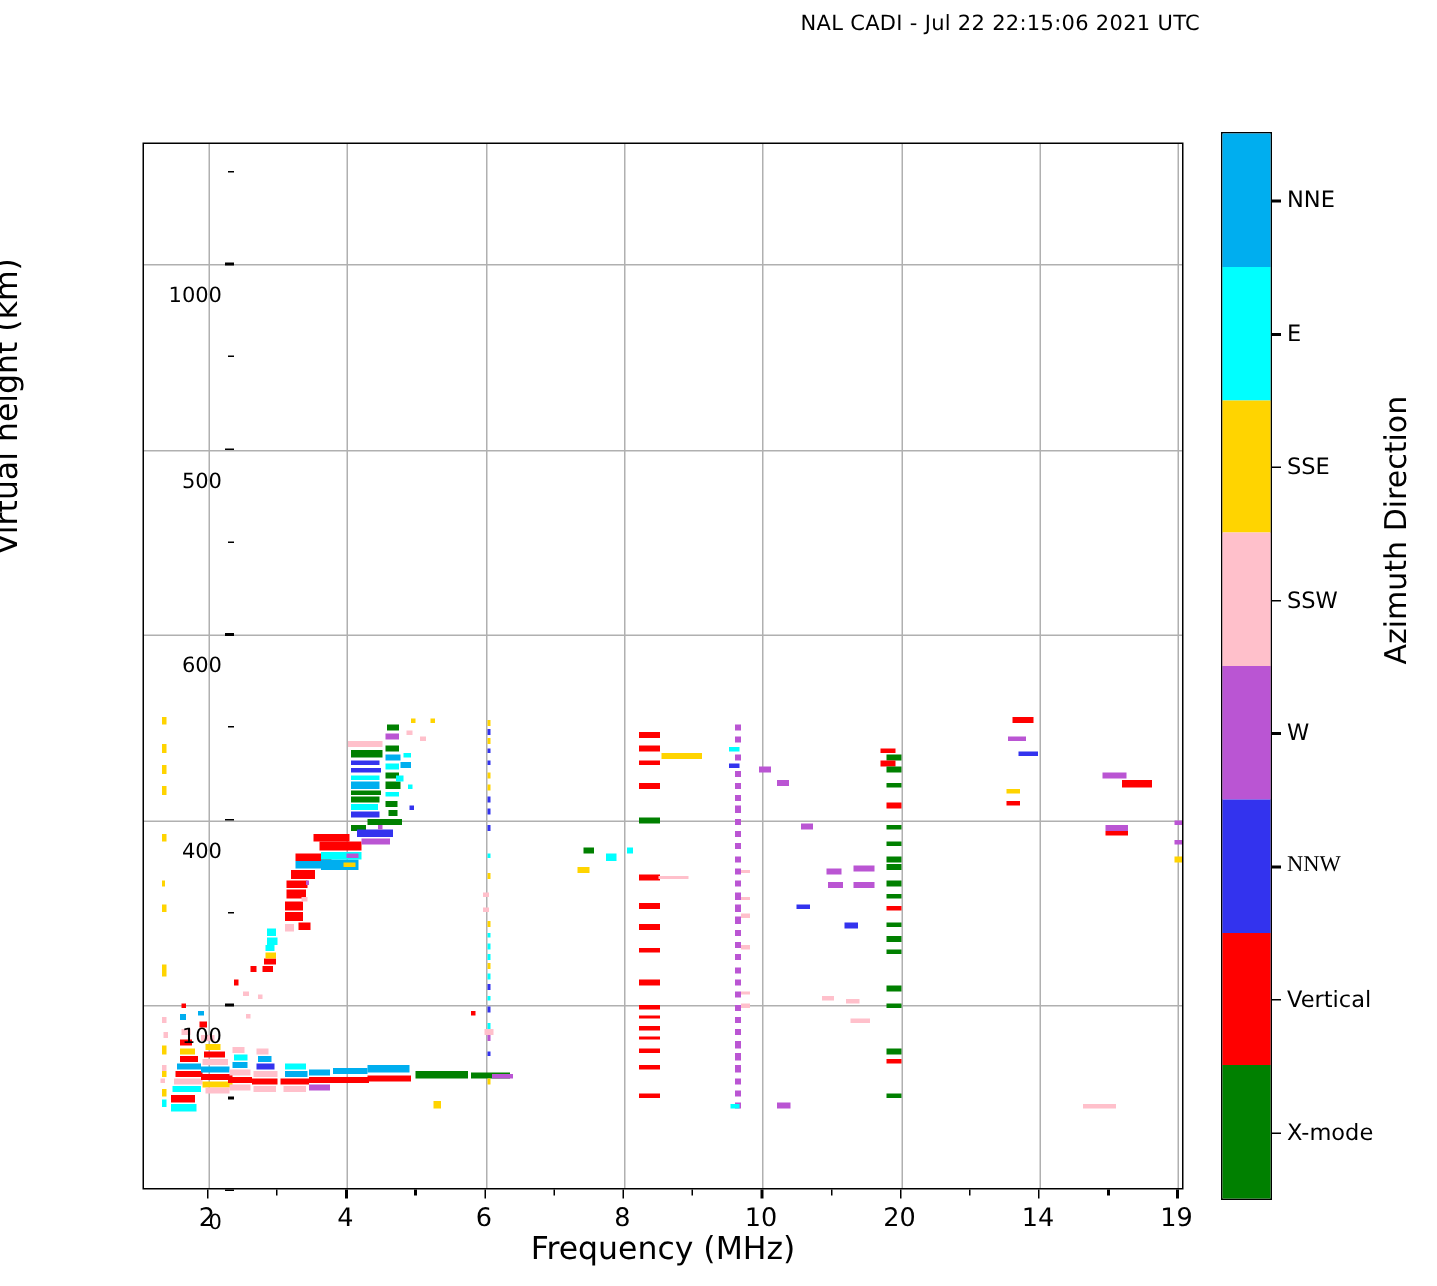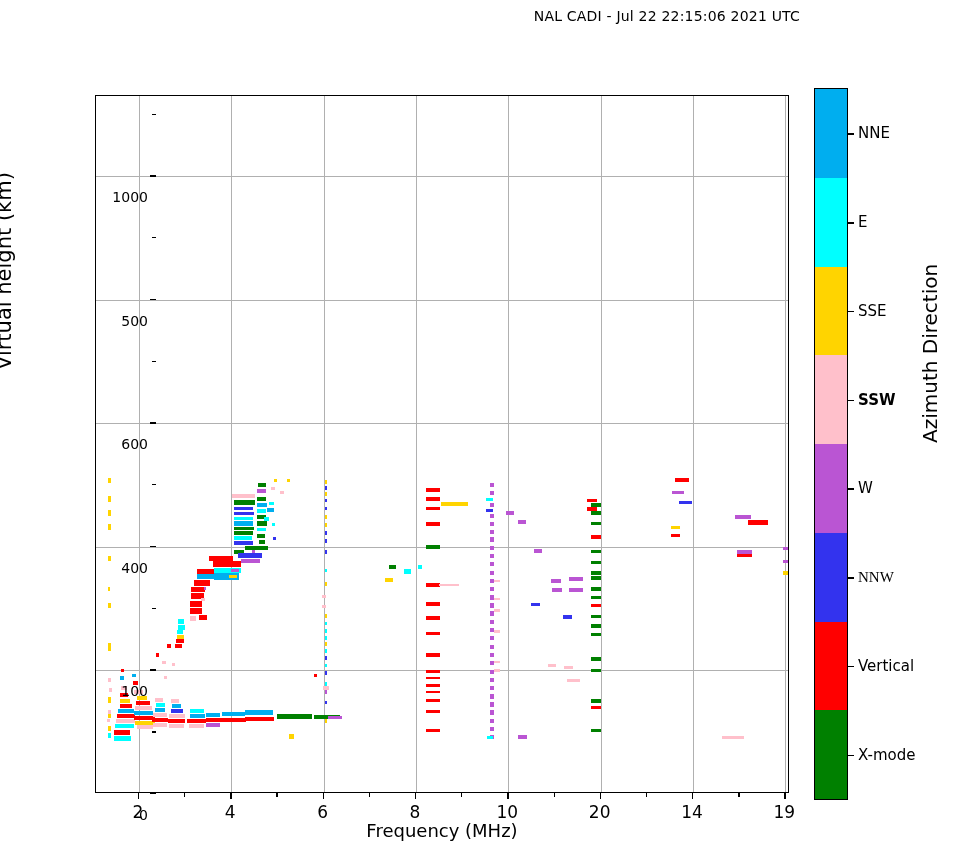--- a/index.html
+++ b/index.html
@@ -27,21 +27,21 @@
                text-align:right;white-space:nowrap;margin-top:25px;}
 
   .xtick{position:absolute;top:0;width:1px;}
   .xtick-line{position:absolute;left:0;top:0;width:1.4px;height:6px;background:#000;}
   .xtick-label{position:absolute;top:9px;left:-20px;width:40px;text-align:center;
                font-size:17px;}
 
   #ylabel{position:absolute;left:-8px;top:370px;font-size:21px;
           transform:rotate(-90deg);transform-origin:left top;white-space:nowrap;}
   #xlabel{position:absolute;left:95px;top:820px;width:694px;text-align:center;
-          font-size:18px;}
+          font-size:21px;}
 
   
   #cbar{position:absolute;left:814px;top:88px;width:32px;height:710px;
         border:1.2px solid #000;box-sizing:content-box;}
   .cbar-seg{position:absolute;left:0;width:32px;}
   .cbar-tick{position:absolute;left:33px;width:6px;height:1.4px;background:#000;}
   .cbar-label{position:absolute;left:43px;font-size:15px;white-space:nowrap;
               transform:translateY(-50%);}
   #cbar-title{position:absolute;left:918px;top:443px;font-size:20px;
               transform:rotate(-90deg);transform-origin:left top;white-space:nowrap;}
@@ -444,21 +444,21 @@
     <div class="cbar-tick" style="top: 44.375px;"></div>
     <div class="cbar-label" style="top: 44.375px;">NNE</div>
     <div class="cbar-seg" style="top: 88.75px; height: 88.75px; background: rgb(0, 255, 255);"></div>
     <div class="cbar-tick" style="top: 133.125px;"></div>
     <div class="cbar-label" style="top: 133.125px;">E</div>
     <div class="cbar-seg" style="top: 177.5px; height: 88.75px; background: rgb(255, 212, 0);"></div>
     <div class="cbar-tick" style="top: 221.875px;"></div>
     <div class="cbar-label" style="top: 221.875px;">SSE</div>
     <div class="cbar-seg" style="top: 266.25px; height: 88.75px; background: rgb(255, 192, 203);"></div>
     <div class="cbar-tick" style="top: 310.625px;"></div>
-    <div class="cbar-label" style="top: 310.625px; font-weight: bold;">SSW</div>
+    <div class="cbar-label" style="top: 310.625px;">SSW</div>
     <div class="cbar-seg" style="top: 355px; height: 88.75px; background: rgb(186, 85, 211);"></div>
     <div class="cbar-tick" style="top: 399.375px;"></div>
     <div class="cbar-label" style="top: 399.375px;">W</div>
     <div class="cbar-seg" style="top: 443.75px; height: 88.75px; background: rgb(51, 51, 238);"></div>
     <div class="cbar-tick" style="top: 488.125px;"></div>
     <div class="cbar-label" style="top: 488.125px; font-family: Liberation Serif, serif;">NNW</div>
     <div class="cbar-seg" style="top: 532.5px; height: 88.75px; background: rgb(255, 0, 0);"></div>
     <div class="cbar-tick" style="top: 576.875px;"></div>
     <div class="cbar-label" style="top: 576.875px;">Vertical</div>
     <div class="cbar-seg" style="top: 621.25px; height: 88.75px; background: rgb(0, 128, 0);"></div>

